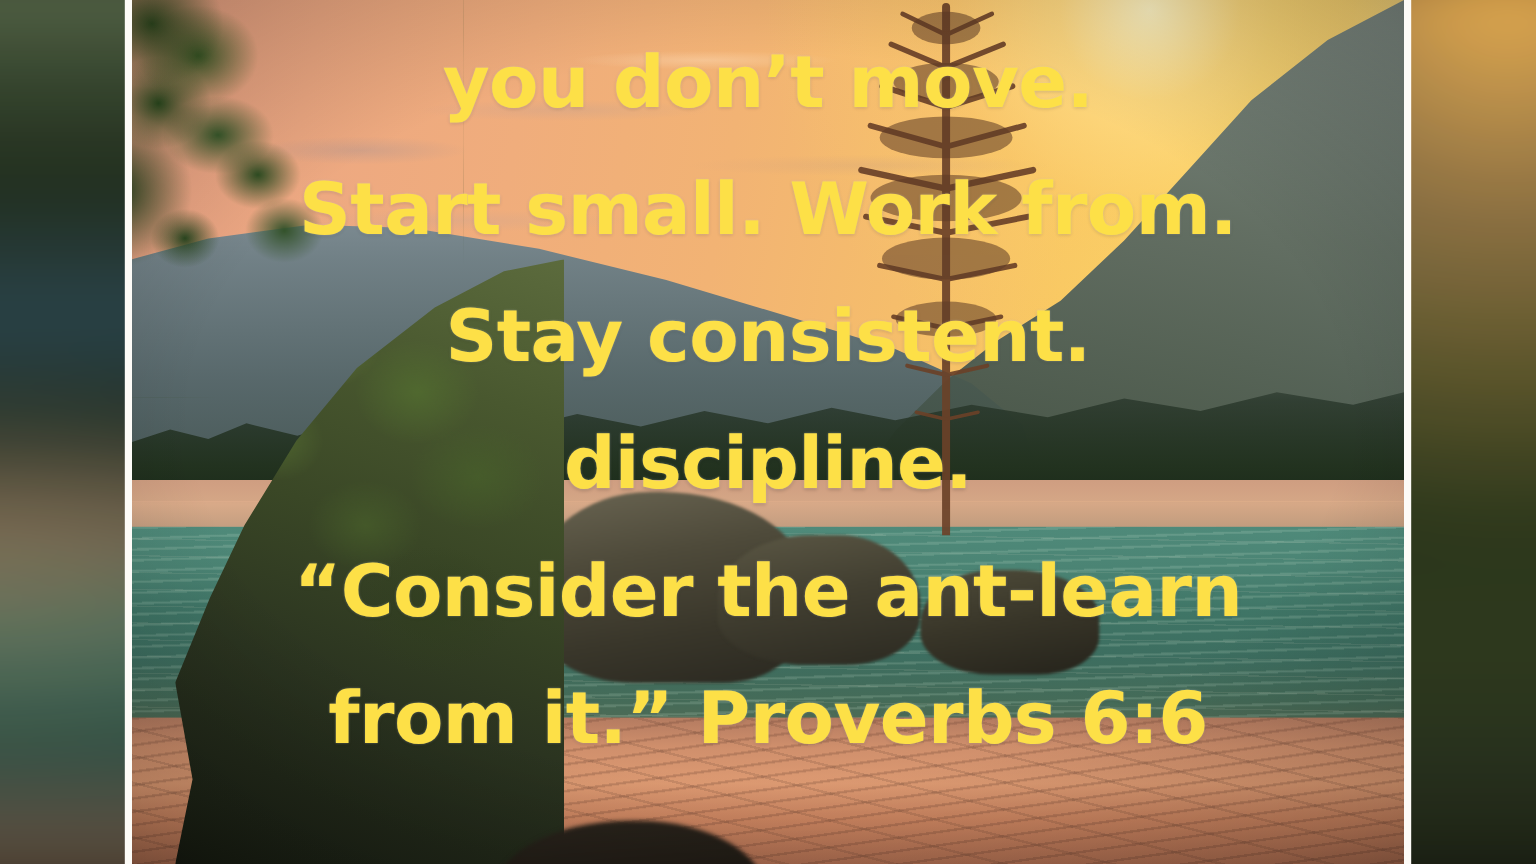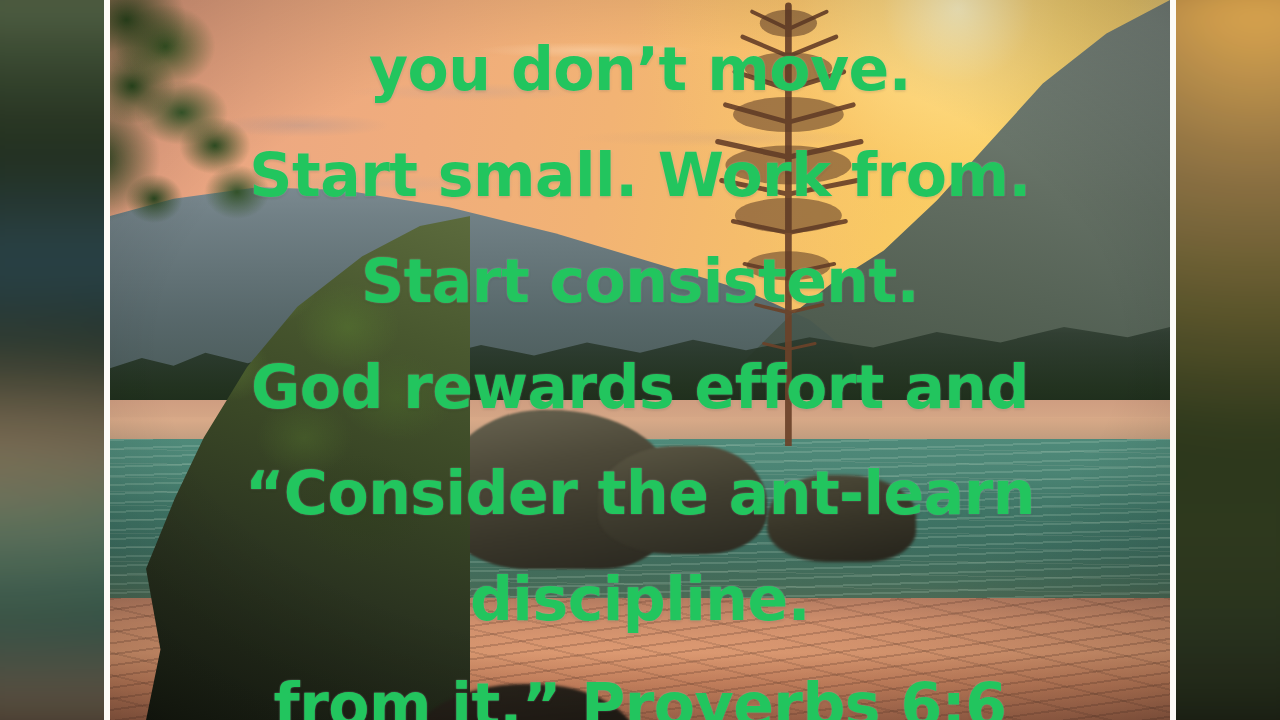--- a/index.html
+++ b/index.html
@@ -303,21 +303,21 @@
     z-index: 8;
     display: flex;
     flex-direction: column;
     align-items: center;
     justify-content: flex-start;
     padding-top: 16px;
     box-sizing: border-box;
     pointer-events: none;
   }
   .cap-line {
-    color: #22c55e;
+    color: #fde047;
     font-family: "DejaVu Sans", "Liberation Sans", sans-serif;
     font-weight: 700;
     font-size: 60px;
     line-height: 106px;
     letter-spacing: -0.5px;
     text-align: center;
     white-space: nowrap;
     text-shadow:
       0 0 2px rgba(255,255,255,0.35),
       0 1px 3px rgba(0,0,0,0.18);
@@ -389,20 +389,19 @@
     <div class="ph ph-fgrock"></div>
     <div class="ph ph-vignette"></div>
   </div>
 
   <div class="frame-border left"></div>
   <div class="frame-border right"></div>
 
   <div class="caption">
     <div class="cap-line">you don’t move.</div>
     <div class="cap-line">Start small. Work from.</div>
-    <div class="cap-line">Start consistent.</div>
-    <div class="cap-line">God rewards effort and</div>
+    <div class="cap-line">Stay consistent.</div>
+    <div class="cap-line">discipline.</div>
     <div class="cap-line">“Consider the ant-learn</div>
-    <div class="cap-line">discipline.</div>
     <div class="cap-line">from it.” Proverbs 6:6</div>
   </div>
 
 </div>
 
 </body></html>

